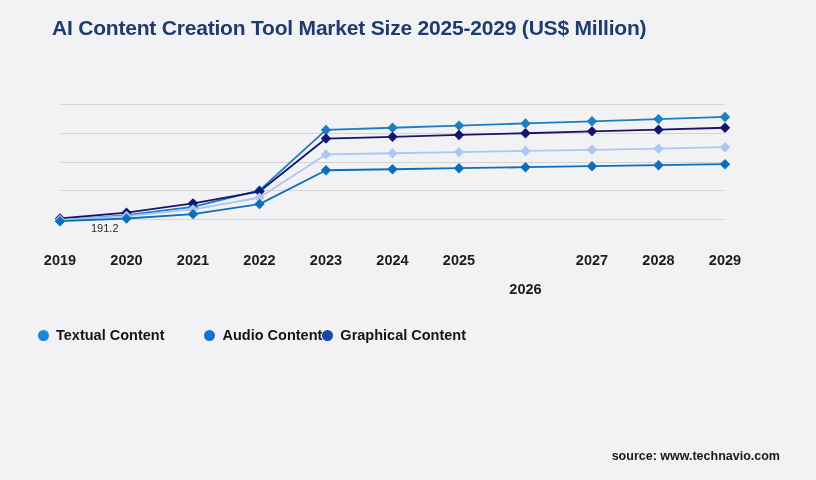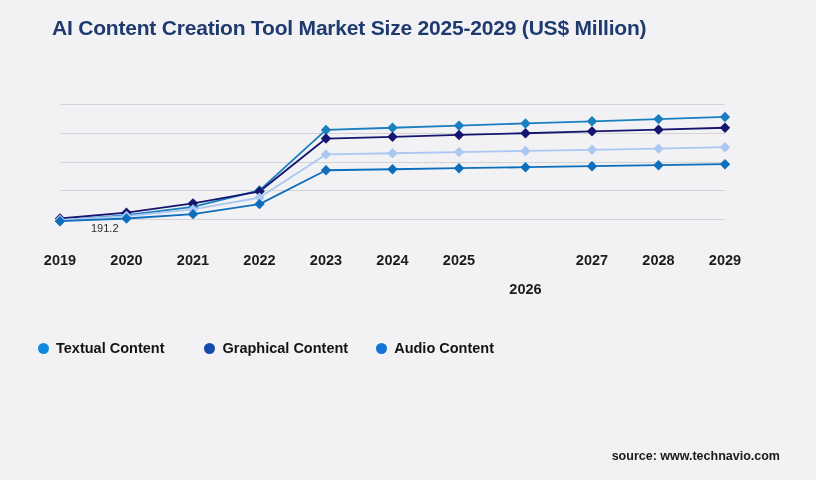--- a/index.html
+++ b/index.html
@@ -60,21 +60,21 @@
     transform:translateX(-50%);
     font-size:14.5px;
     font-weight:bold;
     color:#1c1c1c;
     white-space:nowrap;
   }
 
   
   #legend{
     position:absolute;
-    left:38px; top:337px;
+    left:38px; top:324px;
     height:22px;
     display:flex;
     align-items:center;
   }
   .legend-item{
     display:flex;
     align-items:center;
     white-space:nowrap;
   }
   .legend-marker{
@@ -180,25 +180,25 @@
       <div class="x-tick-label" style="left: 532px;">2027</div>
       <div class="x-tick-label" style="left: 598.5px; text-align: center;">2028</div>
       <div class="x-tick-label" style="left: 665px;">2029</div>
     </div>
 
   <div id="legend">
       <div class="legend-item" style="margin-right: 40px;">
         <span class="legend-marker" style="background: rgb(18, 136, 224);"></span>
         <span class="legend-label">Textual Content</span>
       </div>
+      <div class="legend-item">
+        <span class="legend-marker" style="background: rgb(18, 114, 214);"></span>
+        <span class="legend-label">Audio Content</span>
+      </div>
       <div class="legend-item" style="margin-right: 28px;">
         <span class="legend-marker" style="background: rgb(21, 73, 174);"></span>
         <span class="legend-label">Graphical Content</span>
       </div>
-      <div class="legend-item">
-        <span class="legend-marker" style="background: rgb(18, 114, 214);"></span>
-        <span class="legend-label">Audio Content</span>
-      </div>
     </div>
 
   <div id="source-note">source: www.technavio.com</div>
 
 </div>
 
 </body></html>

